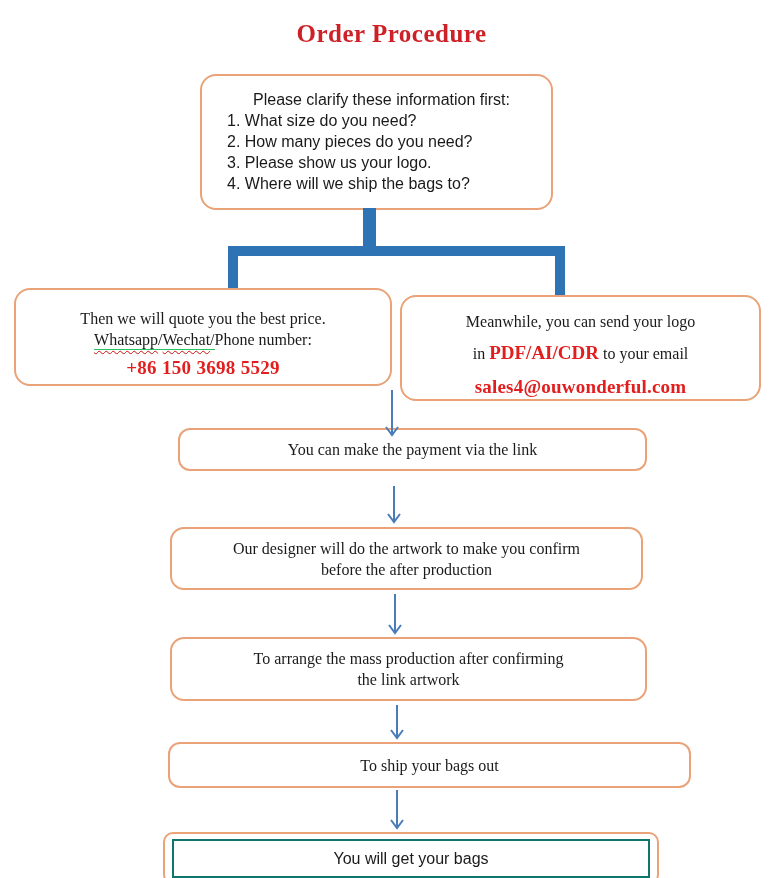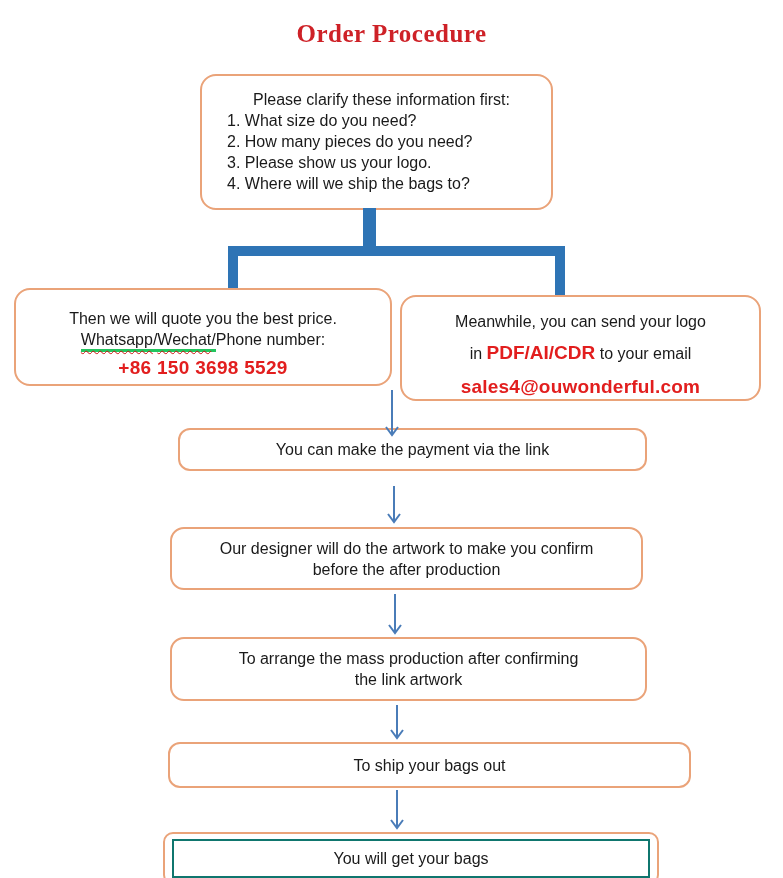--- a/index.html
+++ b/index.html
@@ -21,34 +21,34 @@
   }
   .obox{
     position:absolute;
     box-sizing:border-box;
     border:2px solid #eaa379;
     border-radius:16px;
     background:#ffffff;
     font-size:16px;
     line-height:21px;
   }
-  .obox.center{display:flex;flex-direction:column;align-items:center;justify-content:center;text-align:center;}
+  .obox.center{display:flex;flex-direction:column;align-items:center;justify-content:center;text-align:center;font-family:Liberation Serif, serif;}
   
   .clarify{left:200px;top:56px;width:353px;height:136px;padding:13px 10px 0 25px;}
   .clarify .heading{text-indent:26px;}
   
   .conn{position:absolute;background:#2e74b5;}
   .conn-stem{left:363px;top:190px;width:13px;height:40px;}
   .conn-hbar{left:228px;top:228px;width:337px;height:10px;}
   .conn-ldrop{left:228px;top:228px;width:10px;height:43px;}
   .conn-rdrop{left:555px;top:228px;width:10px;height:50px;}
   
   .quote{left:14px;top:270px;width:378px;height:98px;padding-top:11px;}
   .quote .phone{color:#e21e1e;font-size:19px;font-weight:bold;margin-top:7px;letter-spacing:0.3px;}
-  .underline-solid{border-bottom:3px solid #22c55e;padding-bottom:1px;}
+  .underline-solid{border-bottom:1px solid #22c55e;padding-bottom:1px;}
   .squiggle{
     text-decoration-line:underline;
     text-decoration-style:wavy;
     text-decoration-color:#cc1111;
     text-decoration-thickness:1px;
     text-underline-offset:5px;
     text-decoration-skip-ink:none;
   }
   .logo{left:400px;top:277px;width:361px;height:106px;padding-top:12px;}
   .logo .l2{margin-top:10px;}

